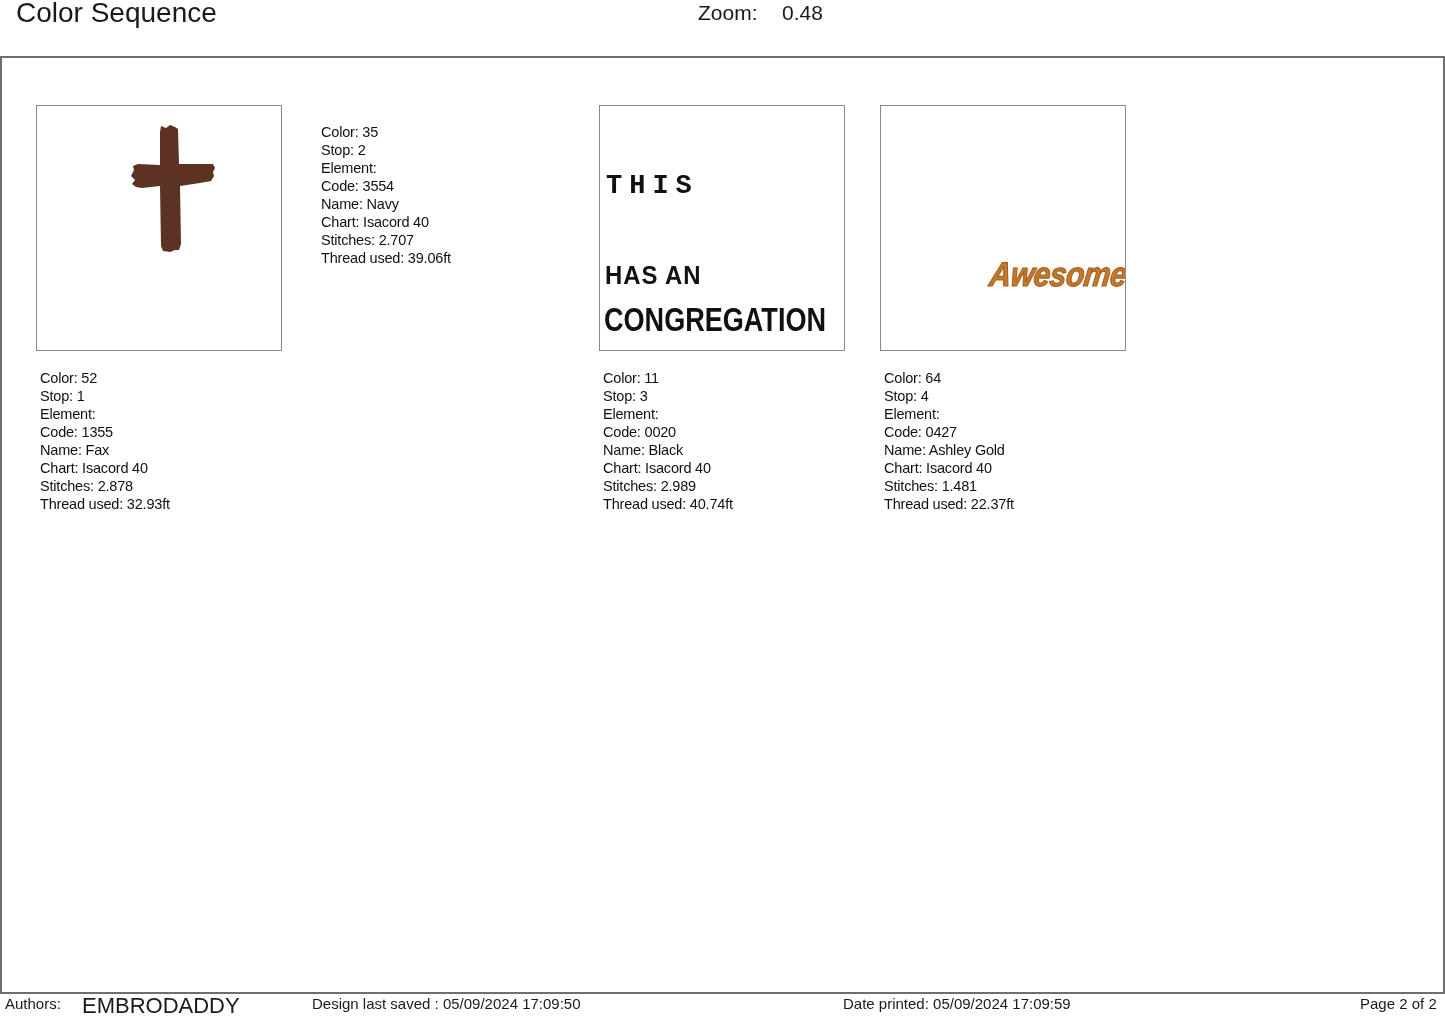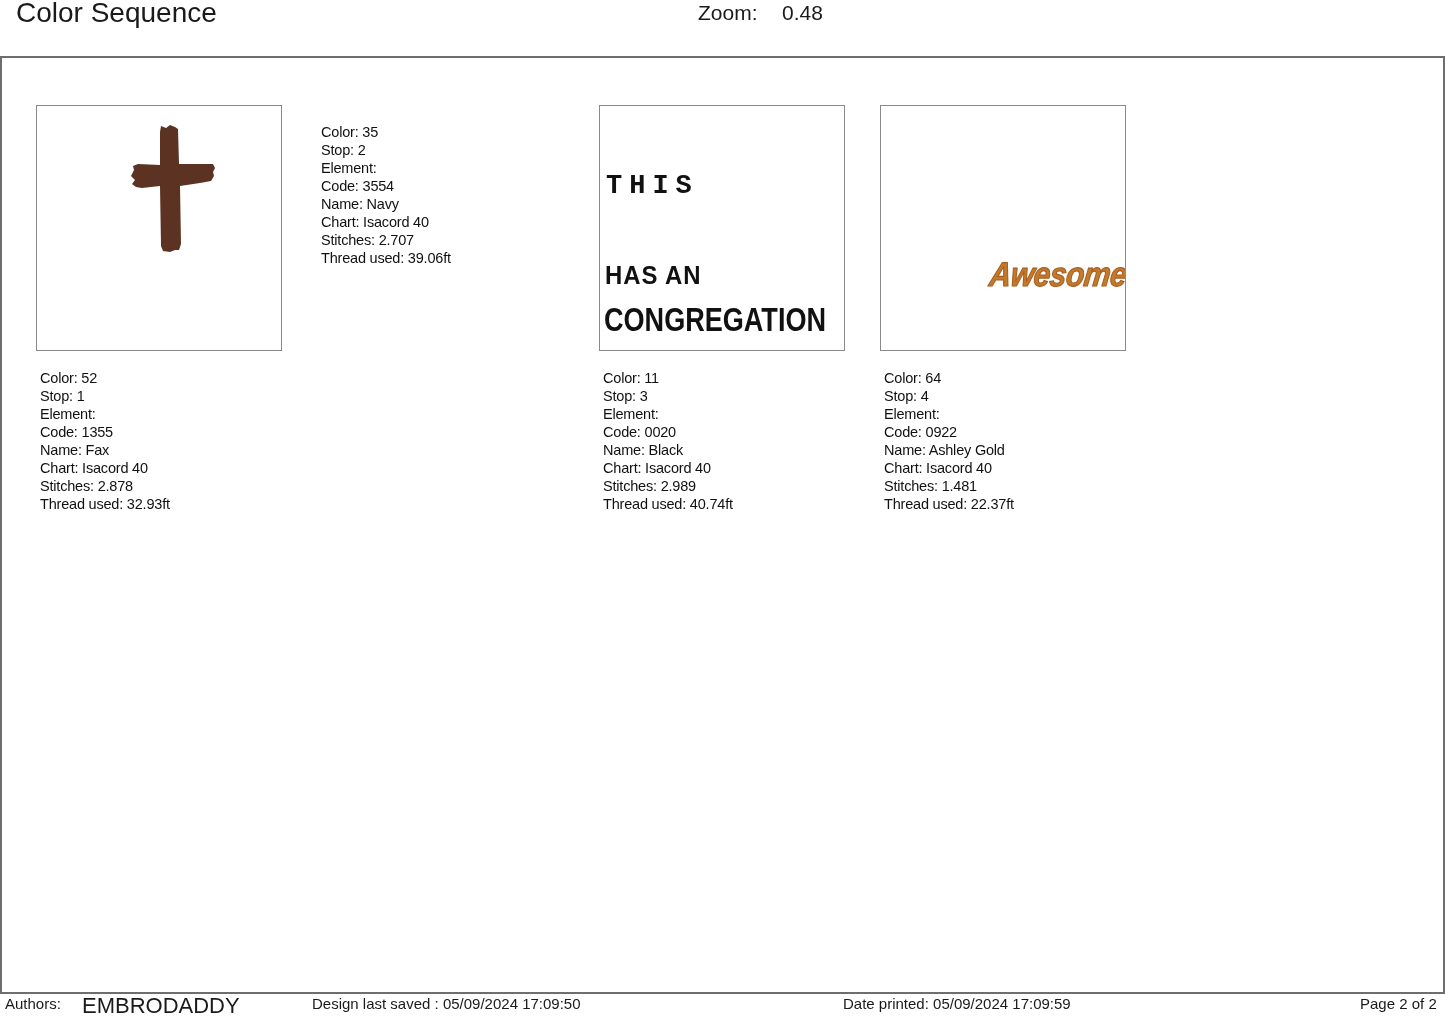--- a/index.html
+++ b/index.html
@@ -229,21 +229,21 @@
 </div>
 
 <div class="swatch-card" style="left:880px;">
   <div class="swatch-box">
     <div class="awesome-text">Awesome</div>
   </div>
   <div class="info">
     <div class="info-line">Color: 64</div>
     <div class="info-line">Stop: 4</div>
     <div class="info-line">Element:</div>
-    <div class="info-line">Code: 0922</div>
+    <div class="info-line">Code: 0427</div>
     <div class="info-line">Name: Ashley Gold</div>
     <div class="info-line">Chart: Isacord 40</div>
     <div class="info-line">Stitches: 1.481</div>
     <div class="info-line">Thread used: 22.37ft</div>
   </div>
 </div>
 
 <div class="footer">
   <span class="f-authors-label">Authors:</span>
   <span class="f-authors-value">EMBRODADDY</span>

